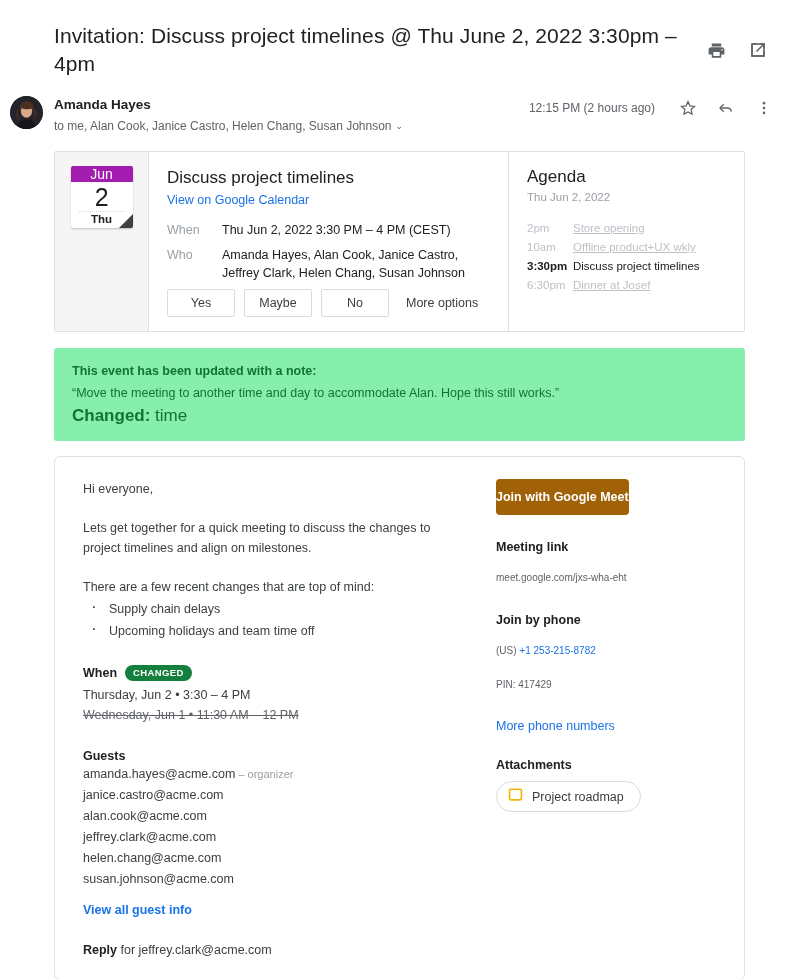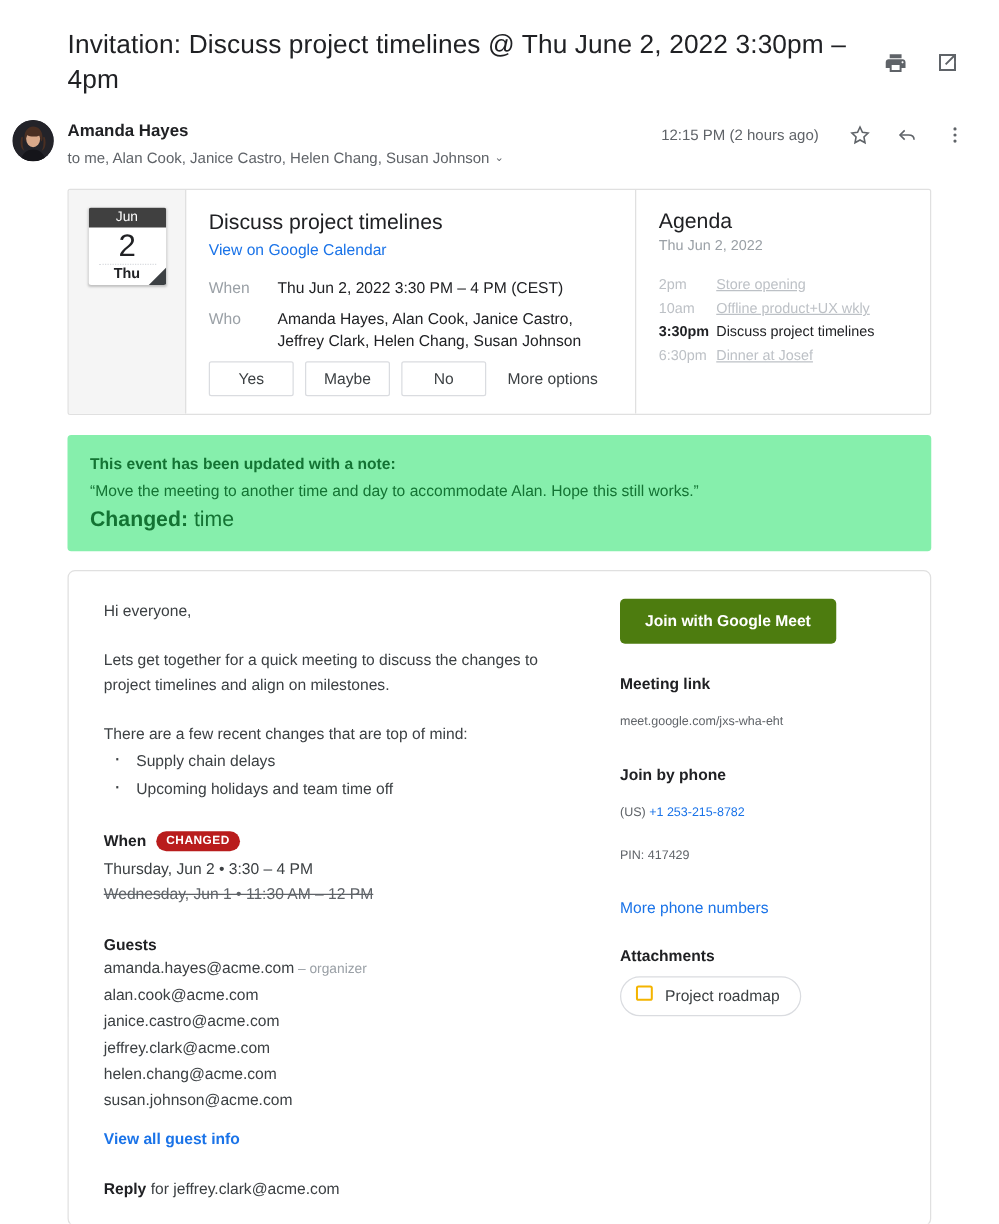--- a/index.html
+++ b/index.html
@@ -69,21 +69,21 @@
     width: 94px; flex: 0 0 94px; background: #f5f5f5;
     border-right: 1px solid #e0e0e0;
     display: flex; justify-content: center; padding-top: 14px;
   }
   .cal-icon {
     width: 62px; background: #fff; border-radius: 2px;
     box-shadow: 0 1px 2px rgba(0,0,0,.22);
     position: relative; height: 62px; overflow: hidden;
   }
   .cal-month {
-    background: #404040; color: #fff; font-size: 11px;
+    background: #a21caf; color: #fff; font-size: 14px;
     text-align: center; line-height: 16px; height: 16px;
     font-weight: 400;
   }
   .cal-day {
     font-size: 25px; font-weight: 400; color: #202124;
     text-align: center; line-height: 27px; padding-top: 2px;
     letter-spacing: -0.5px;
   }
   .cal-dow {
     font-size: 11.5px; font-weight: 700; color: #202124;
@@ -154,41 +154,41 @@
     padding-left: 26px; position: relative;
   }
   .bullets li::before {
     content: "·"; position: absolute; left: 8px; top: -2px;
     font-size: 17px; color: #3c4043;
   }
 
   .when-hdr { display: flex; align-items: center; gap: 8px; margin-top: 23px; }
   .when-lbl { font-size: 12.5px; font-weight: 700; color: #202124; }
   .chip-changed {
-    background: #b91c1c; color: #fff; font-size: 9.5px; font-weight: 700;
+    background: #15803d; color: #fff; font-size: 9.5px; font-weight: 700;
     letter-spacing: .4px; padding: 2px 8px 3px; border-radius: 9px;
     line-height: 11px;
   }
   .when-new { font-size: 12.5px; line-height: 20px; color: #3c4043; margin-top: 4px; }
   .when-old { font-size: 12.5px; line-height: 20px; color: #5f6368; text-decoration: line-through; }
 
   .guests-hdr { font-size: 12.5px; font-weight: 700; color: #202124; margin-top: 24px; }
   .guest { font-size: 12.5px; line-height: 19px; color: #3c4043; margin-top: 2px; }
   .guest .org { color: #9aa0a6; font-size: 11px; }
   .guest-link {
     font-size: 12.5px; font-weight: 700; color: #1a73e8;
     margin-top: 14px; cursor: pointer;
   }
 
   .reply-line { font-size: 12.5px; color: #3c4043; margin-top: 26px; }
   .reply-line b { font-weight: 700; color: #202124; }
 
   .meet-btn {
-    background: #4d7c0f; color: #fff; border: none; border-radius: 4px;
-    font-size: 12.5px; font-weight: 700; padding: 10px 20px; cursor: pointer;
+    background: #a16207; color: #fff; border: none; border-radius: 4px;
+    font-size: 12.5px; font-weight: 700; padding: 10px 0; cursor: pointer;
     font-family: "Liberation Sans", sans-serif; line-height: 16px;
   }
   .r-hdr { font-size: 12.5px; font-weight: 700; color: #202124; margin-top: 25px; }
   .r-txt { font-size: 10px; color: #5f6368; line-height: 20px; margin-top: 14px; }
   .r-link { color: #1a73e8; }
   .r-standalone {
     font-size: 12.5px; color: #1a73e8; margin-top: 24px; cursor: pointer;
   }
   .attach-chip {
     display: inline-flex; align-items: center; gap: 9px;
@@ -334,22 +334,22 @@
 
       <div class="when-hdr">
         <span class="when-lbl">When</span>
         <span class="chip-changed">CHANGED</span>
       </div>
       <div class="when-new">Thursday, Jun 2 • 3:30 – 4 PM</div>
       <div class="when-old">Wednesday, Jun 1 • 11:30 AM – 12 PM</div>
 
       <div class="guests-hdr">Guests</div>
       <div class="guest"><span>amanda.hayes@acme.com</span><span class="org"> – organizer</span></div>
+      <div class="guest"><span>janice.castro@acme.com</span></div>
       <div class="guest"><span>alan.cook@acme.com</span></div>
-      <div class="guest"><span>janice.castro@acme.com</span></div>
       <div class="guest"><span>jeffrey.clark@acme.com</span></div>
       <div class="guest"><span>helen.chang@acme.com</span></div>
       <div class="guest"><span>susan.johnson@acme.com</span></div>
       <div class="guest-link">View all guest info</div>
 
       <div class="reply-line"><b>Reply</b><span> for jeffrey.clark@acme.com</span></div>
 
     </div>
 
     <div class="body-right">

